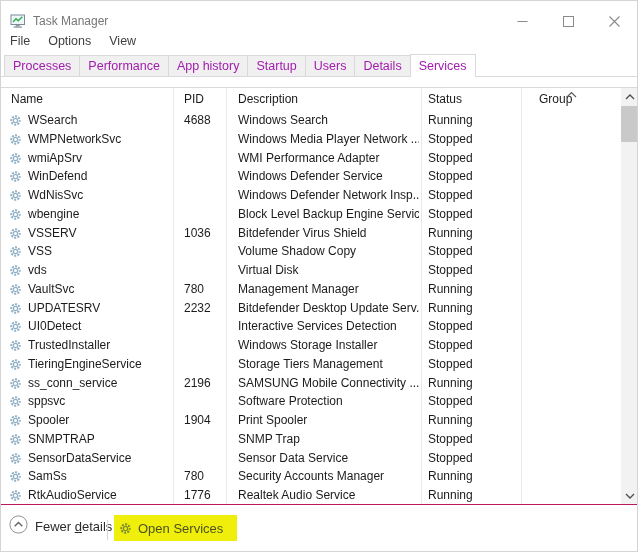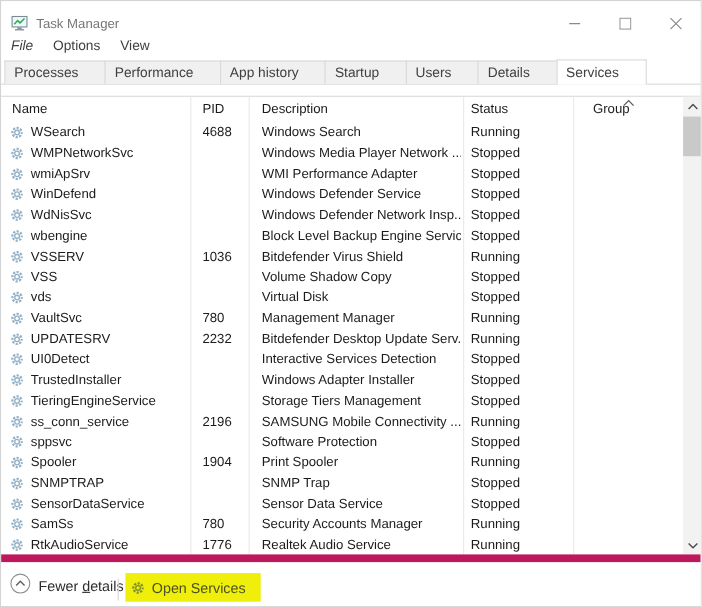--- a/index.html
+++ b/index.html
@@ -12,26 +12,26 @@
   
   .titlebar { position:absolute; left:0; top:6px; width:100%; height:28px; background:#fff; }
   .app-icon { position:absolute; left:9px; top:6px; width:16px; height:16px; }
   .app-title { position:absolute; left:32px; top:7px; font-size:12px; color:#767676; }
   .win-controls { position:absolute; right:0; top:0; height:28px; display:flex; }
   .win-btn { width:46px; height:28px; display:flex; align-items:center; justify-content:center; background:transparent; border:none; cursor:default; }
   .win-btn svg { display:block; }
   
   .menubar { position:absolute; left:0; top:30px; height:20px; display:flex; align-items:center; }
   .menu-item { font-size:12.5px; color:#3f3f3f; padding:2px 6px; margin-right:6px; }
-  .menu-item:first-child { margin-left:3px;font-style:italic; }
+  .menu-item:first-child { margin-left:3px; }
   
   .tabbar { position:absolute; left:0; top:53px; width:100%; height:23px; border-bottom:1px solid #d9d9d9; padding-left:3px; display:flex; align-items:flex-end; }
   .tab {
-    font-size:12.5px; color:#404040; background:#f0f0f0; border:1px solid #d9d9d9;
-    border-bottom:none; padding:3px 24px 4px 8px; margin-right:-1px; position:relative; height:21px;
+    font-size:12.5px; color:#a21caf; background:#f0f0f0; border:1px solid #d9d9d9;
+    border-bottom:none; padding:3px 8px 4px 8px; margin-right:-1px; position:relative; height:21px;
   }
   .tab.active { background:#fff; height:23px; padding-top:4px; margin-bottom:-1px; z-index:2; }
   
   .tablearea { position:absolute; left:0; top:86px; width:100%; height:417px; }
   .header-topline { position:absolute; left:0; top:0; width:100%; height:1px; background:#d9d9d9; }
   .vline { position:absolute; top:1px; width:1px; height:416px; background:#e9e9e9; }
   .thead { position:absolute; left:0; top:1px; width:100%; height:23px; }
   .th { position:absolute; top:0; height:23px; line-height:23px; font-size:12px; color:#1b1b1b; background:transparent; border:none; text-align:right; padding:0; }
   .sort-caret { position:absolute; top:-3px; }
   .tbody { position:absolute; left:0; top:24px; width:620px; height:392px; overflow:hidden; }
@@ -43,21 +43,21 @@
   .c-pid    { left:183px; width:40px;  }
   .c-desc   { left:237px; width:181px; }
   .c-status { left:427px; width:90px;  }
   .c-group  { left:530px; width:86px;  }
   
   .scrollbar { position:absolute; left:620px; top:1px; width:18px; height:416px; background:#f2f2f2; }
   .sb-btn { position:absolute; left:0; width:18px; height:17px; display:flex; align-items:center; justify-content:center; background:#f2f2f2; border:none; }
   .sb-up { top:0; } .sb-down { bottom:0; }
   .sb-thumb { position:absolute; left:0; top:18px; width:18px; height:36px; background:#c9c9c9; }
   
-  .footer { position:absolute; left:0; top:503px; width:100%; height:48px; border-top:7px solid #be185d; background:#fff; }
+  .footer { position:absolute; left:0; top:503px; width:100%; height:48px; border-top:1px solid #be185d; background:#fff; }
   .fewer-details { position:absolute; left:8px; top:10px; display:flex; align-items:center; background:transparent; border:none; cursor:default; }
   .fd-text { font-size:13px; color:#2b2b2b; margin-left:7px; }
   .fd-key { text-decoration:underline; }
   .footer-sep { position:absolute; left:106px; top:15px; width:1px; height:20px; background:#d6d6d6; }
   .open-services { position:absolute; left:113px; top:10px; height:26px; display:flex; align-items:center; padding:0 14px 0 5px; border:none; cursor:default; }
   .os-text { font-size:13px; margin-left:6px; }
   .gear { display:block; }
 </style>
 </head>
 <body>
@@ -288,21 +288,21 @@
         </div>
         <div class="trow">
           <span class="c-icon">
             <svg class="gear" viewBox="0 0 16 16" width="13" height="13">
               <circle cx="8" cy="8" r="5.2" fill="none" stroke="#92b0c6" stroke-width="2.5" stroke-dasharray="2.5 1.55" stroke-dashoffset="1"></circle>
               <circle cx="8" cy="8" r="2.6" fill="none" stroke="#92b0c6" stroke-width="1.5"></circle>
             </svg>
           </span>
           <span class="c-name">TrustedInstaller</span>
           <span class="c-pid"></span>
-          <span class="c-desc">Windows Adapter Installer</span>
+          <span class="c-desc">Windows Storage Installer</span>
           <span class="c-status">Stopped</span>
           <span class="c-group"></span>
         </div>
         <div class="trow">
           <span class="c-icon">
             <svg class="gear" viewBox="0 0 16 16" width="13" height="13">
               <circle cx="8" cy="8" r="5.2" fill="none" stroke="#92b0c6" stroke-width="2.5" stroke-dasharray="2.5 1.55" stroke-dashoffset="1"></circle>
               <circle cx="8" cy="8" r="2.6" fill="none" stroke="#92b0c6" stroke-width="1.5"></circle>
             </svg>
           </span>

